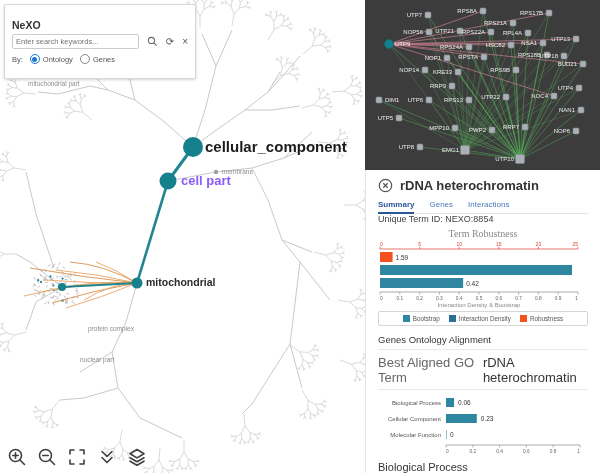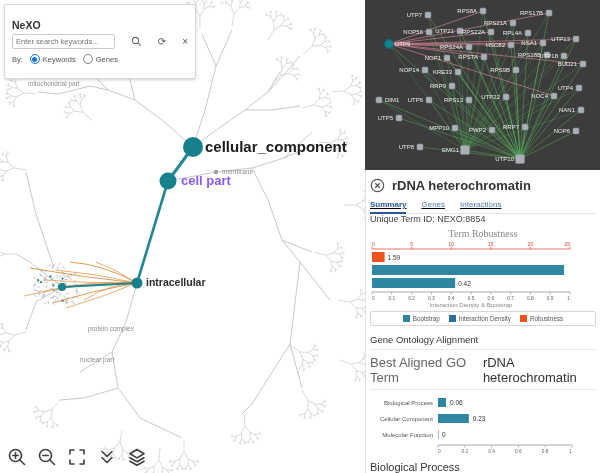--- a/index.html
+++ b/index.html
@@ -8,42 +8,42 @@
   .left-panel{position:relative;width:365px;height:473px;background:#fff;flex:0 0 365px;}
   #tree-svg{position:absolute;left:0;top:0;}
   #tree-labels span.tl{position:absolute;white-space:nowrap;cursor:pointer;}
   .tl.xl{font-size:15px;font-weight:600;color:#1b1b1b;}
   .tl.lg{font-size:13px;font-weight:600;color:#8b5cf6;}
   .tl.md{font-size:10.5px;font-weight:600;color:#2b2b2b;}
   .tl.sm{font-size:6.5px;color:#8d8d8d;}
   .search-card{position:absolute;left:4px;top:4px;width:176px;background:#fff;border:1px solid #d8d8d8;
     box-shadow:0 1px 3px rgba(0,0,0,.18);border-radius:2px;padding:14px 7px;z-index:5;}
   .nexo-title{font-size:10.5px;font-weight:700;color:#333;margin-bottom:3px;}
-  .search-row{display:flex;align-items:center;gap:16px;}
+  .search-row{display:flex;align-items:center;gap:8px;}
   .search-row input{flex:1;min-width:0;font-size:7.5px;padding:2px 3px;border:1px solid #ccc;border-radius:2px;color:#333;outline:none;font-family:"Liberation Sans",sans-serif;}
   .ic{font-size:10px;color:#555;cursor:pointer;line-height:1;display:inline-flex;align-items:center;}
   .by-row{font-size:7.5px;color:#555;margin-top:5px;display:flex;align-items:center;gap:7px;}
   .by-row label{display:inline-flex;align-items:center;cursor:pointer;}
   .radio{width:8px;height:8px;border:1px solid #888;border-radius:50%;display:inline-block;margin-right:3px;position:relative;}
   .radio.checked{border-color:#1976d2;}
   .radio.checked::after{content:'';position:absolute;left:1.5px;top:1.5px;right:1.5px;bottom:1.5px;background:#1976d2;border-radius:50%;}
   .tree-toolbar{position:absolute;left:7px;bottom:6px;display:flex;gap:10px;z-index:5;}
   .tb{cursor:pointer;display:inline-flex;}
   .tb svg{stroke:#3f3f3f;fill:none;stroke-width:1.6;stroke-linecap:round;stroke-linejoin:round;}
   
   .right-col{width:235px;display:flex;flex-direction:column;flex:0 0 235px;}
   .network-panel{height:170px;background:#3c3c3c;position:relative;flex:0 0 170px;}
   #net-svg{display:block;}
   #net-svg text{font-family:"Liberation Sans",sans-serif;}
   
   .detail-panel{height:320px;background:#fff;border-left:1px solid #e4e4e4;box-sizing:border-box;
-    padding:0 4px;overflow:hidden;position:relative;}
+    padding:0 12px;overflow:hidden;position:relative;}
   .dp-header{display:flex;align-items:center;gap:7px;margin-top:8px;}
   .dp-title{font-size:13px;font-weight:700;color:#333;}
-  .tabs{display:flex;gap:15px;margin-top:7px;border-bottom:1px solid #e3e3e3;padding-bottom:4px;text-decoration:underline;}
+  .tabs{display:flex;gap:15px;margin-top:7px;border-bottom:1px solid #e3e3e3;padding-bottom:4px;}
   .tab{font-size:8px;color:#4a7ab5;cursor:pointer;position:relative;}
   .tab.active{color:#2b579a;font-weight:700;}
   .tab.active::after{content:'';position:absolute;left:0;right:0;bottom:-5px;height:2px;background:#2b579a;}
   .term-id{font-size:9px;color:#444;}
   .chart-title{font-size:10px;color:#888;text-align:center;margin-top:4px;font-family:Liberation Serif, serif;}
   #chart1,#chart2{display:block;}
   #chart1{margin-top:1px;}
   #chart1 text,#chart2 text{font-family:"Liberation Sans",sans-serif;}
   .legend{display:flex;justify-content:center;align-items:center;gap:9px;border:1px solid #d5d5d5;
     padding:3px 4px;margin-top:2px;border-radius:2px;}
@@ -1072,21 +1072,21 @@
         <line x1="137" y1="283" x2="62" y2="287" stroke="#17808d" stroke-width="2.2" opacity="0.95"></line>
         <circle cx="216" cy="172" r="2.2" fill="#9e9e9e"></circle>
         <circle cx="193" cy="147" r="10" fill="#17808d"></circle>
         <circle cx="168" cy="181" r="8.5" fill="#17808d"></circle>
         <circle cx="137" cy="283" r="5.5" fill="#17808d"></circle>
         <circle cx="62" cy="287" r="4" fill="#17808d"></circle>
       </svg>
     <div id="tree-labels">
         <span class="tl xl" style="left: 205px; top: 138px;">cellular_component</span>
         <span class="tl lg" style="left: 181px; top: 173px;">cell part</span>
-        <span class="tl md" style="left: 146px; top: 276px;">intracellular</span>
+        <span class="tl md" style="left: 146px; top: 276px;">mitochondrial</span>
         <span class="tl sm" style="left: 28px; top: 80px;">mitochondrial part</span>
         <span class="tl sm" style="left: 222px; top: 168px;">membrane</span>
         <span class="tl sm" style="left: 88px; top: 325px;">protein complex</span>
         <span class="tl sm" style="left: 80px; top: 356px;">nuclear part</span>
       </div>
 
     <div class="search-card">
       <div class="nexo-title">NeXO</div>
       <div class="search-row">
         <input type="text" placeholder="Enter search keywords..." style="">
@@ -1096,21 +1096,21 @@
               <line x1="10" y1="10" x2="14" y2="14" stroke="#666" stroke-width="1.5"></line>
             </svg>
         </span>
         <span class="ic">⟳</span>
         <span class="ic">×</span>
       </div>
       <div class="by-row">
         <span>By:</span>
         <label>
           <span class="radio checked"></span>
-          <span>Keywords</span>
+          <span>Ontology</span>
         </label>
         <label>
           <span class="radio"></span>
           <span>Genes</span>
         </label>
       </div>
     </div>
 
     <div class="tree-toolbar">
       <span class="tb">
@@ -1371,21 +1371,21 @@
           <line x1="200" y1="52" x2="200" y2="54.5" stroke="#888" stroke-width="0.6"></line>
           <text x="200" y="60" text-anchor="end" font-size="4.8" fill="#666">1</text>
           <text x="101" y="67" text-anchor="middle" font-size="6" fill="#888">Interaction Density &amp; Bootstrap</text>
         </svg>
       <div class="legend" id="legend1">
           <span class="lg-item"><span class="sw" style="background: rgb(46, 134, 160);"></span>Bootstrap</span>
           <span class="lg-item"><span class="sw" style="background: rgb(42, 111, 151);"></span>Interaction Density</span>
           <span class="lg-item"><span class="sw" style="background: rgb(244, 81, 30);"></span>Robustness</span>
         </div>
 
-      <div class="section-heading">Gene Ontology Alignment</div>
+      <div class="section-heading">Genes Ontology Alignment</div>
       <div class="align-rows" id="alignRows">
           <div class="arow">
             <span class="alab">Best Aligned GO Term</span>
             <span class="aval">rDNA heterochromatin</span>
           </div>
         </div>
 
       <svg id="chart2" width="207" height="60" viewBox="0 0 207 60">
           <text x="63" y="10" text-anchor="end" font-size="6" fill="#555">Biological Process</text>
           <rect x="68" y="3" width="8.04" height="9" fill="#2e86a0"></rect>

